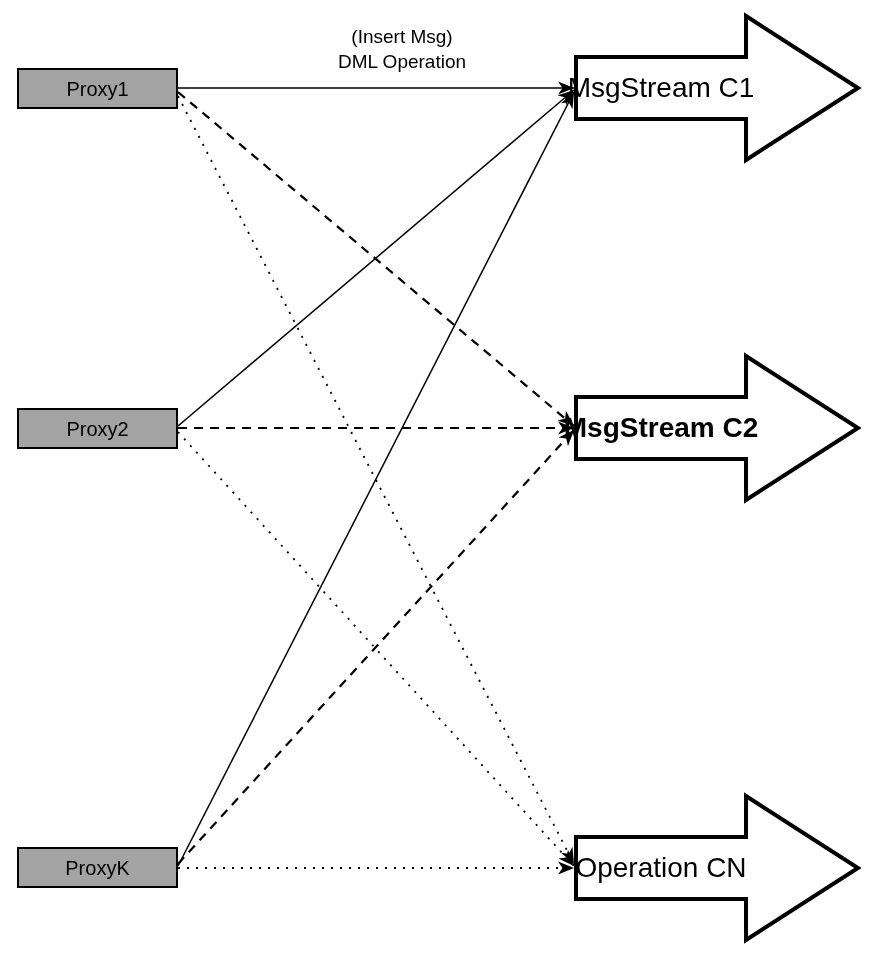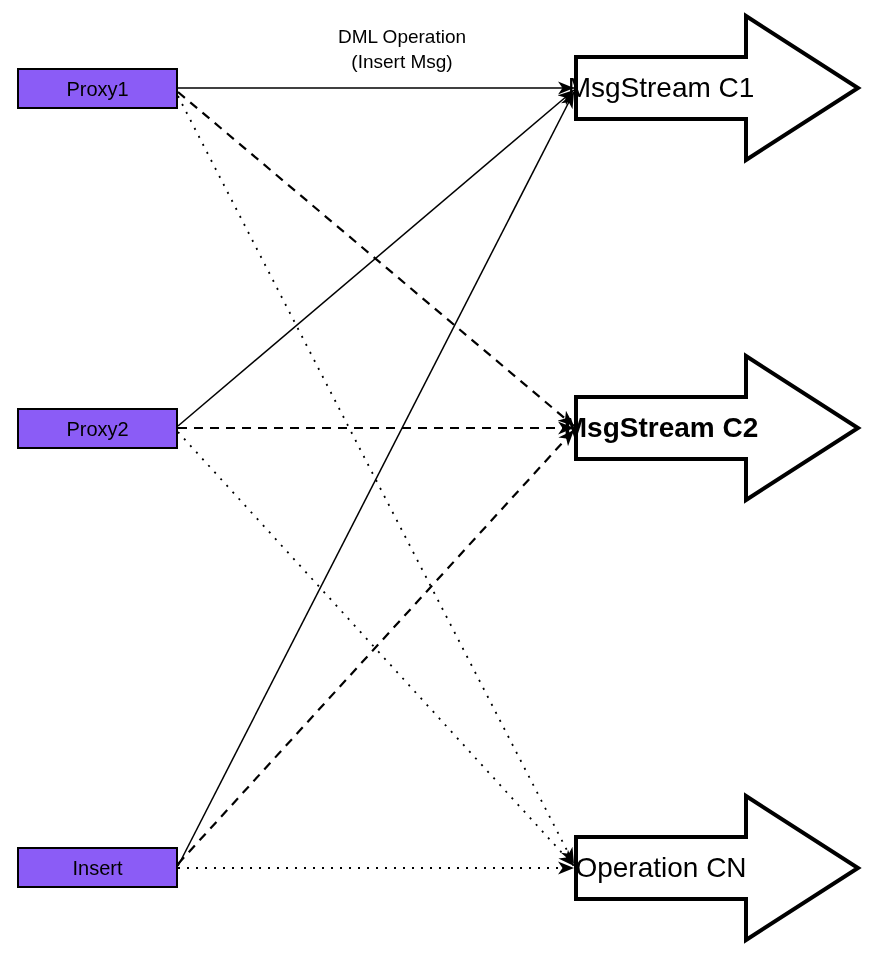--- a/index.html
+++ b/index.html
@@ -17,21 +17,21 @@
     left: 0; top: 0;
     width: 875px; height: 956px;
   }
   .proxy-node {
     position: absolute;
     left: 17px;
     width: 161px;
     height: 41px;
     box-sizing: border-box;
     border: 2.5px solid #000000;
-    background: #8b5cf6;
+    background: #a3a3a3;
     display: flex;
     align-items: center;
     justify-content: center;
     font-size: 20px;
     line-height: 1;
     white-space: nowrap;
   }
   .proxy-1 { top: 68px; }
   .proxy-2 { top: 408px; }
   .proxy-k { top: 847px; }
@@ -84,32 +84,32 @@
     <line x1="178" y1="96" x2="574" y2="864" stroke="#000000" stroke-width="1.8" stroke-dasharray="2,7" marker-end="url(#arrowhead)"></line>
     <line x1="178" y1="432" x2="574" y2="866" stroke="#000000" stroke-width="1.8" stroke-dasharray="2,7" marker-end="url(#arrowhead)"></line>
     <line x1="178" y1="868" x2="574" y2="868" stroke="#000000" stroke-width="1.8" stroke-dasharray="2,7" marker-end="url(#arrowhead)"></line>
 
     <polygon points="576,57 746,57 746,16 858,88 746,160 746,119 576,119" fill="#ffffff" stroke="#000000" stroke-width="4" stroke-linejoin="miter"></polygon>
     <polygon points="576,397 746,397 746,356 858,428 746,500 746,459 576,459" fill="#ffffff" stroke="#000000" stroke-width="4" stroke-linejoin="miter"></polygon>
     <polygon points="576,837 746,837 746,796 858,868 746,940 746,899 576,899" fill="#ffffff" stroke="#000000" stroke-width="4" stroke-linejoin="miter"></polygon>
   </svg>
 
   <div class="edge-label">
+    <div>(Insert Msg)</div>
     <div>DML Operation</div>
-    <div>(Insert Msg)</div>
   </div>
 
   <div class="proxy-node proxy-1">
     <span>Proxy1</span>
   </div>
   <div class="proxy-node proxy-2">
     <span>Proxy2</span>
   </div>
   <div class="proxy-node proxy-k">
-    <span>Insert</span>
+    <span>ProxyK</span>
   </div>
 
   <div class="stream-label stream-1">
     <span>MsgStream C1</span>
   </div>
   <div class="stream-label stream-2">
     <span>MsgStream C2</span>
   </div>
   <div class="stream-label stream-n">
     <span>Operation CN</span>

